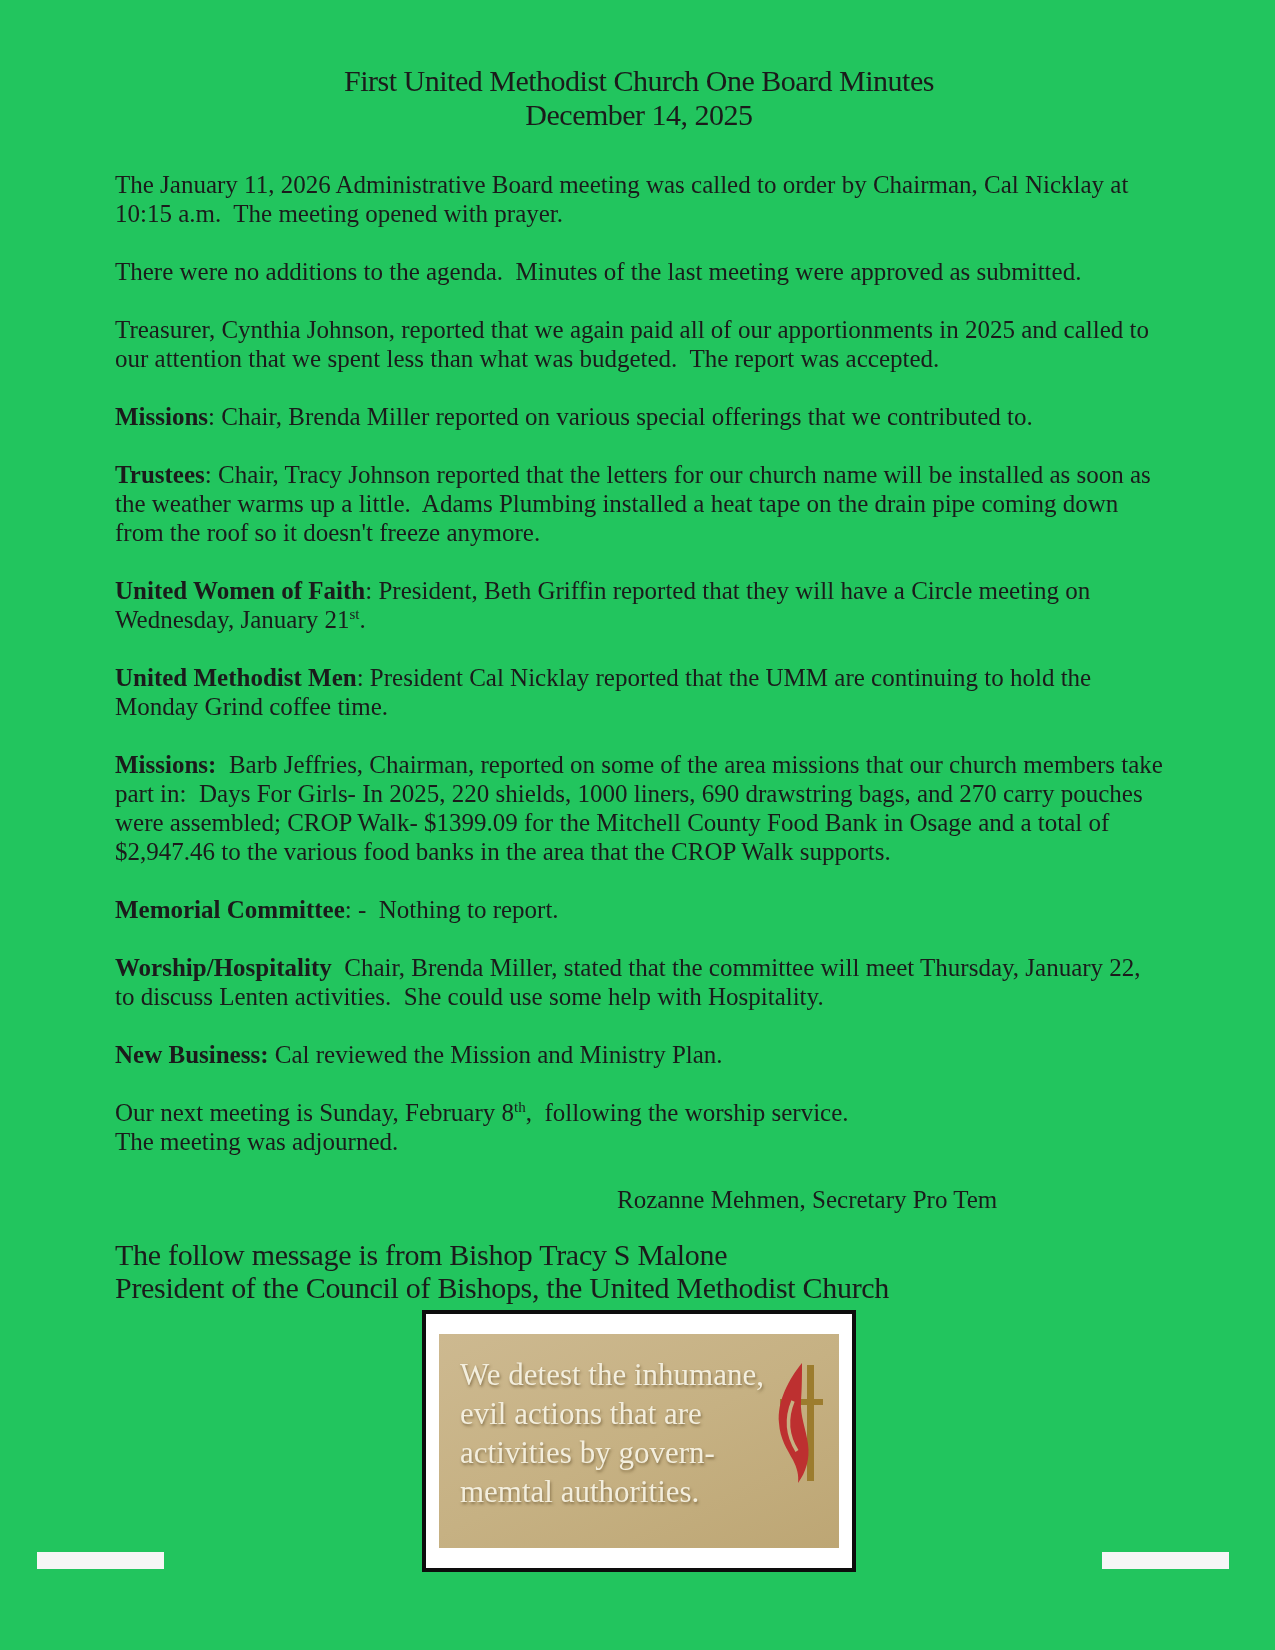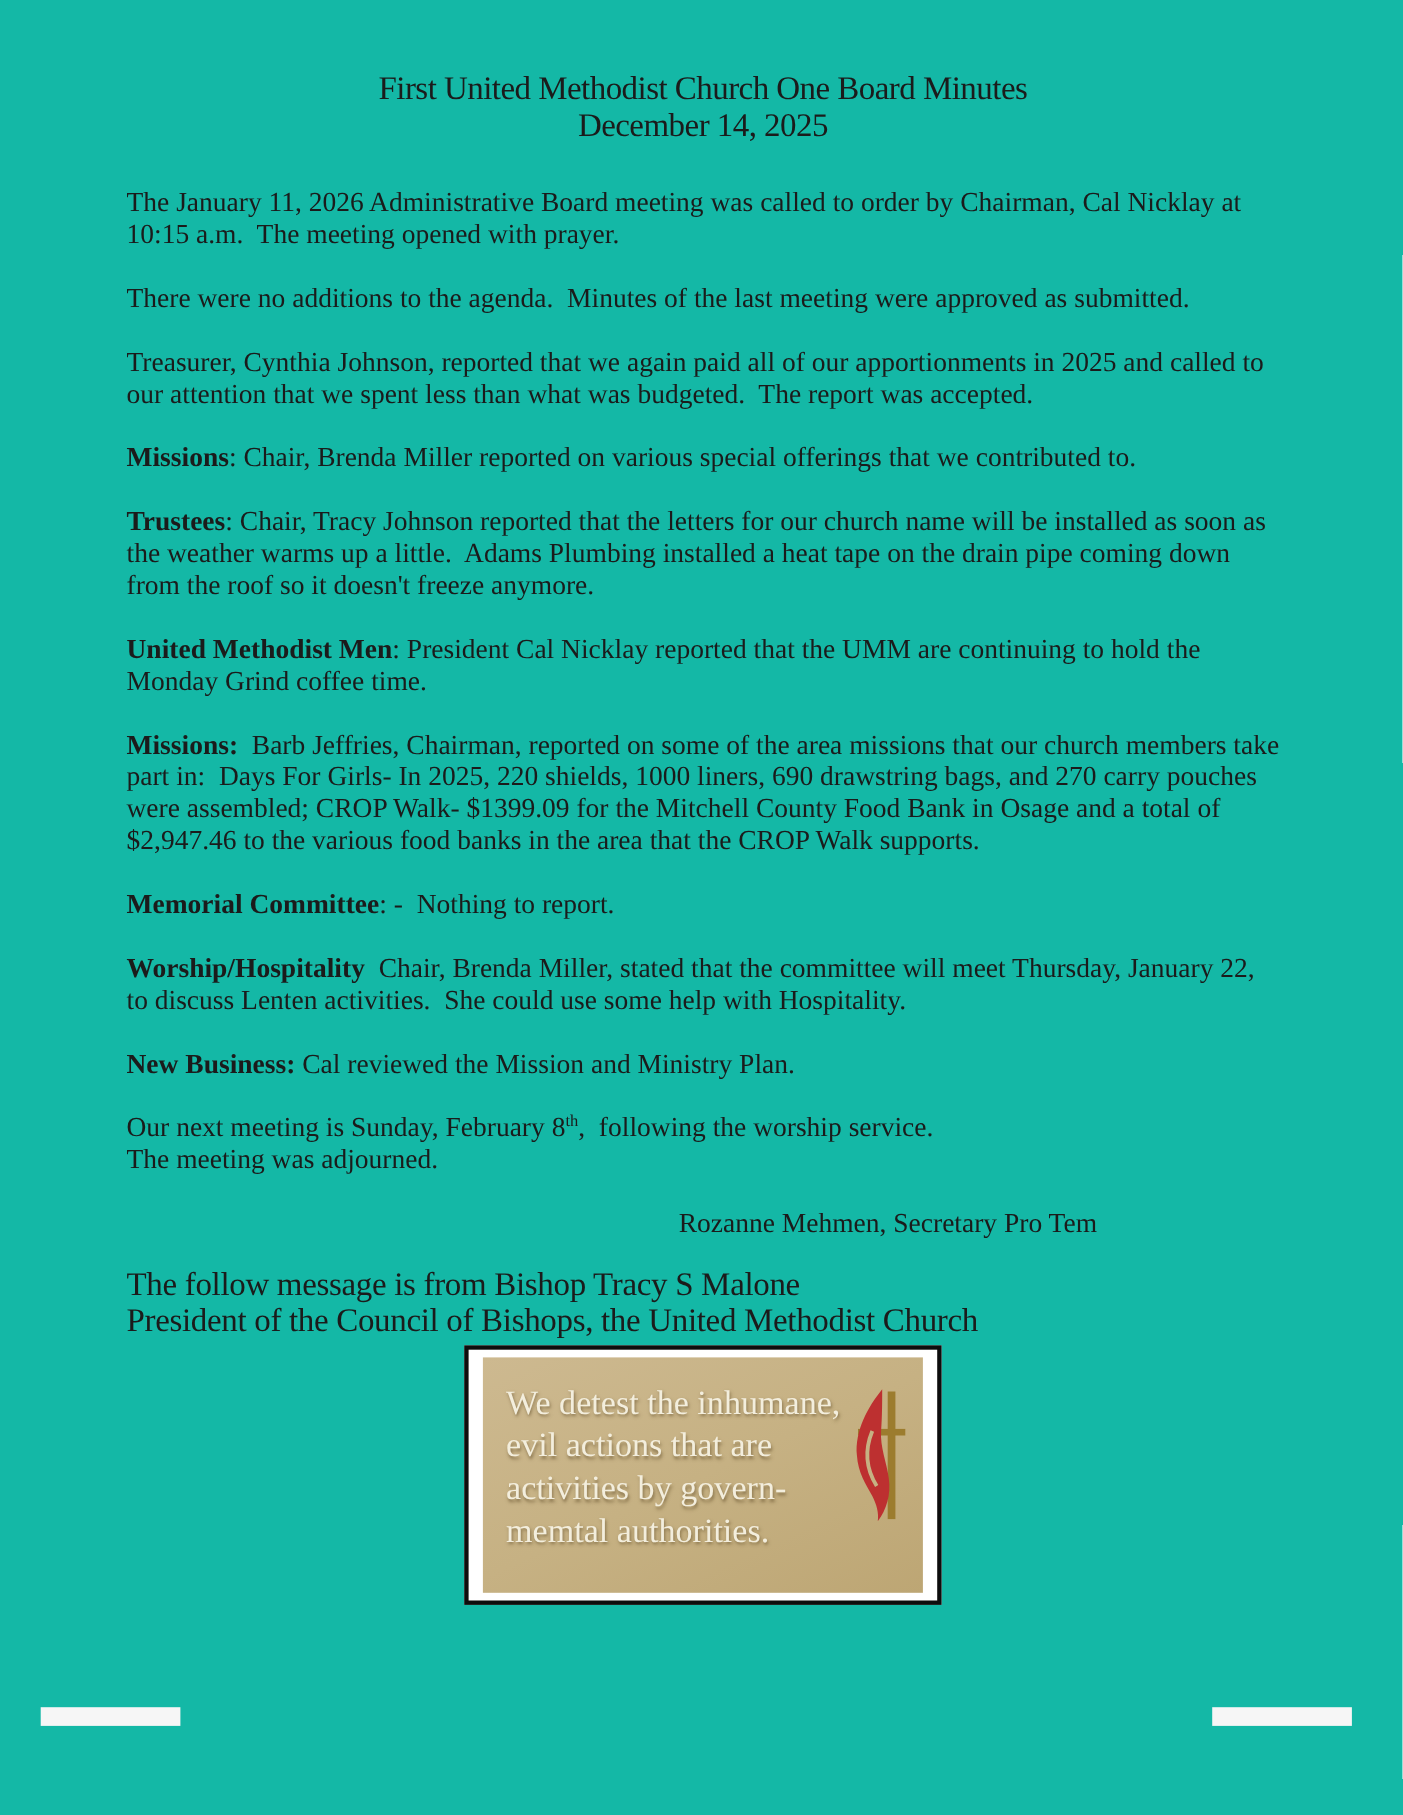--- a/index.html
+++ b/index.html
@@ -1,20 +1,20 @@
 <!DOCTYPE html>
 <html><head>
 <meta charset="utf-8">
 <style>
   html, body { margin: 0; padding: 0; background: #ffffff; }
   .page {
     position: relative;
     width: 1275px;
     height: 1650px;
-    background: #14b8a6;
+    background: #22c55e;
     font-family: "Liberation Serif", serif;
     color: #1b1b1b;
     overflow: hidden;
   }
   .content {
     position: absolute;
     left: 115px;
     top: 64px;
     width: 1048px;
   }
@@ -49,21 +49,21 @@
     font-size: 30px;
     line-height: 33px;
     margin-top: 24px;
     letter-spacing: -0.3px;
   }
   .quote-frame {
     width: fit-content;
     margin: 6px auto 0 auto;
     border: 4px solid #0d0d0d;
     background: #ffffff;
-    padding: 7px 13px;
+    padding: 20px 13px;
   }
   .quote-img {
     position: relative;
     width: 400px;
     height: 214px;
     background: linear-gradient(155deg, #cdb990 0%, #c6b183 50%, #bda674 100%);
     overflow: hidden;
   }
   .quote-text {
     position: absolute;
@@ -106,20 +106,21 @@
     <p class="body"><span>The January 11, 2026 Administrative Board meeting was called to order by Chairman, Cal Nicklay at 10:15 a.m.  The meeting opened with prayer.</span></p>
 
     <p class="body"><span>There were no additions to the agenda.  Minutes of the last meeting were approved as submitted.</span></p>
 
     <p class="body"><span>Treasurer, Cynthia Johnson, reported that we again paid all of our apportionments in 2025 and called to our attention that we spent less than what was budgeted.  The report was accepted.</span></p>
 
     <p class="body"><b>Missions</b><span>: Chair, Brenda Miller reported on various special offerings that we contributed to.</span></p>
 
     <p class="body"><b>Trustees</b><span>: Chair, Tracy Johnson reported that the letters for our church name will be installed as soon as the weather warms up a little.  Adams Plumbing installed a heat tape on the drain pipe coming down from the roof so it doesn't freeze anymore.</span></p>
 
+    <p class="body"><b>United Women of Faith</b><span>: President, Beth Griffin reported that they will have a Circle meeting on Wednesday, January 21</span><sup>st</sup><span>.</span></p>
 
     <p class="body"><b>United Methodist Men</b><span>: President Cal Nicklay reported that the UMM are continuing to hold the Monday Grind coffee time.</span></p>
 
     <p class="body"><b>Missions:</b><span>  Barb Jeffries, Chairman, reported on some of the area missions that our church members take part in:  Days For Girls- In 2025, 220 shields, 1000 liners, 690 drawstring bags, and 270 carry pouches were assembled; CROP Walk- $1399.09 for the Mitchell County Food Bank in Osage and a total of $2,947.46 to the various food banks in the area that the CROP Walk supports.</span></p>
 
     <p class="body"><b>Memorial Committee</b><span>: -  Nothing to report.</span></p>
 
     <p class="body"><b>Worship/Hospitality</b><span>  Chair, Brenda Miller, stated that the committee will meet Thursday, January 22, to discuss Lenten activities.  She could use some help with Hospitality.</span></p>
 
     <p class="body"><b>New Business:</b><span> Cal reviewed the Mission and Ministry Plan.</span></p>

